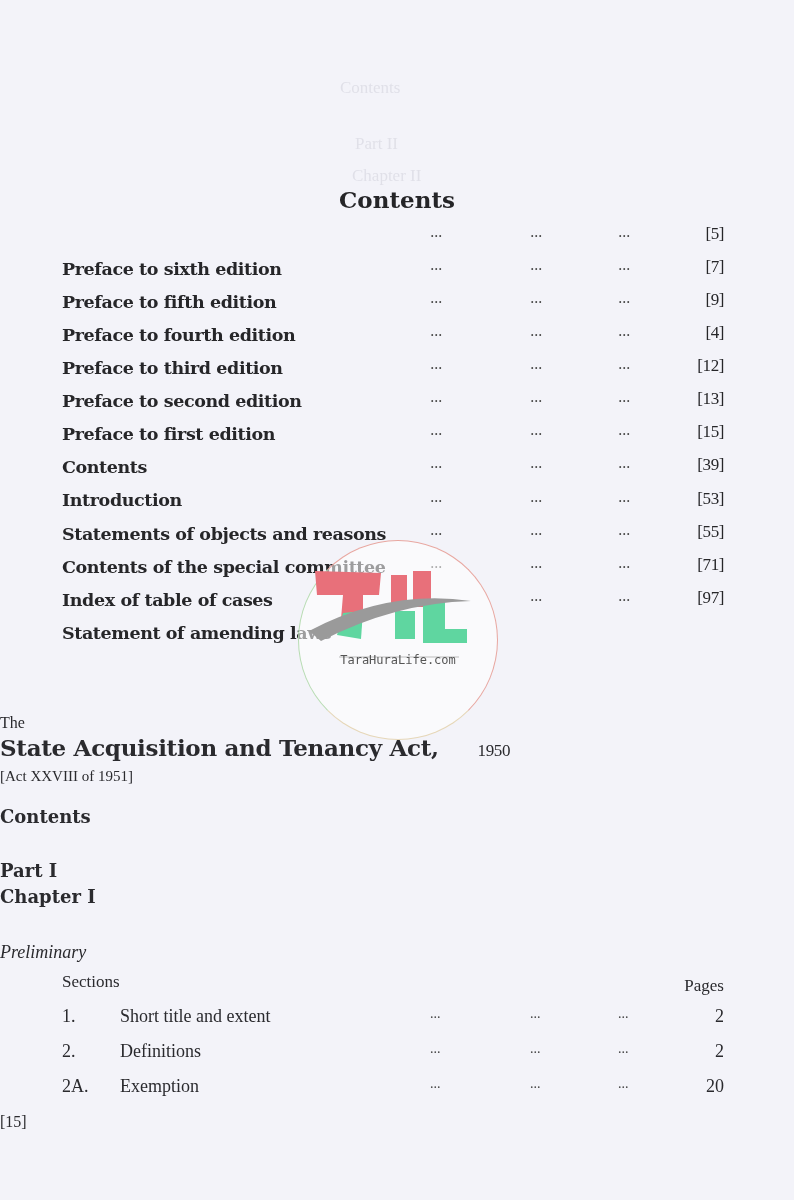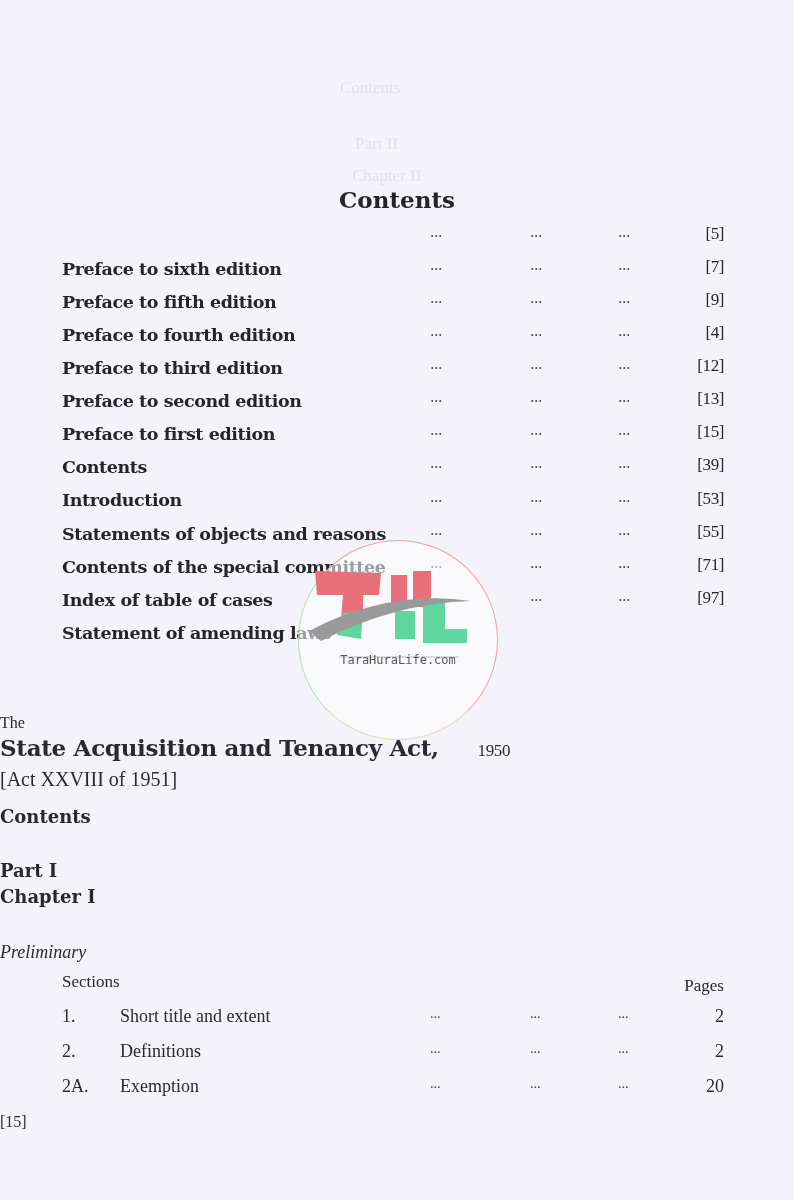--- a/index.html
+++ b/index.html
@@ -25,21 +25,21 @@
     font-family: "DejaVu Serif", serif; letter-spacing: -0.4px;
   }
   .toc-row .label { position: absolute; left: 0; top: 0; white-space: nowrap; margin-top: 35px; }
   .dots { position: absolute; top: 0; font-weight: normal; font-size: 14px; color: #444; }
   .d1 { left: 368px; } .d2 { left: 468px; } .d3 { left: 556px; }
   .toc-row .page-ref { position: absolute; right: 0; top: 0; font-weight: normal; font-family: "Liberation Serif", serif; font-size: 17px; }
   .center { position: absolute; left: 0; width: 794px; text-align: left; }
   .the { top: 698px; font-size: 16px; }
   .act-title { top: 718px; font-size: 23px; font-weight: bold; font-family: "DejaVu Serif", serif; letter-spacing: -0.3px; }
   .act-title .yr { font-weight: normal; font-size: 17px; font-family: "Liberation Serif", serif; margin-left: 31px; }
-  .act-no { top: 752px; font-size: 20px; }
+  .act-no { top: 752px; font-size: 15px; }
   .contents2 { top: 790px; font-size: 18px; font-weight: bold; font-family: "DejaVu Serif", serif; }
   .part { top: 844px; font-size: 18px; font-weight: bold; font-family: "DejaVu Serif", serif; }
   .chapter { top: 870px; font-size: 18px; font-weight: bold; font-family: "DejaVu Serif", serif; }
   .prelim { top: 926px; font-size: 18px; font-style: italic; }
   .sec-hdr { position: absolute; top: 956px; font-size: 17px; }
   .sec-row { position: absolute; left: 62px; width: 662px; height: 26px; font-size: 18px; }
   .sec-row .num { position: absolute; left: 0; top: 0; }
   .sec-row .name { position: absolute; left: 58px; top: 0; }
   .sec-row .pg { position: absolute; right: 0; top: 0; }
   .sec-row .dots { font-size: 14px; }

